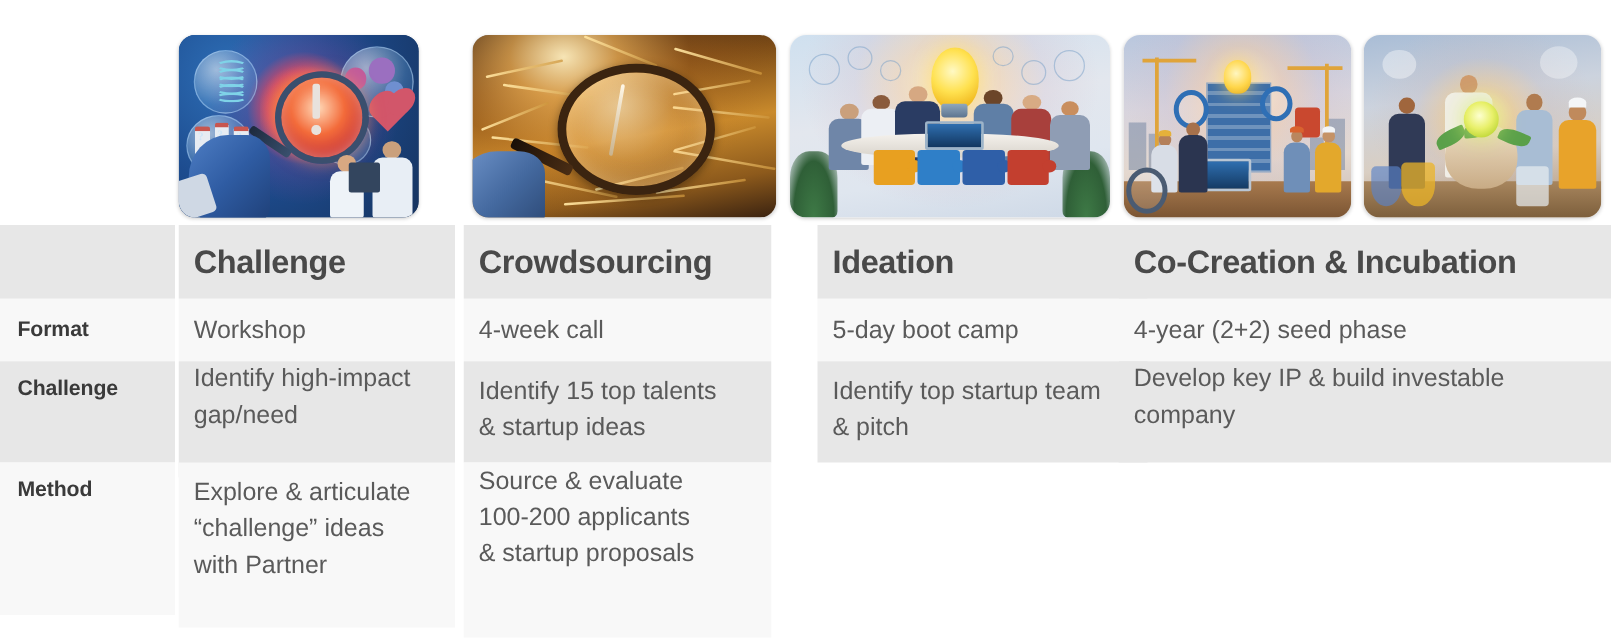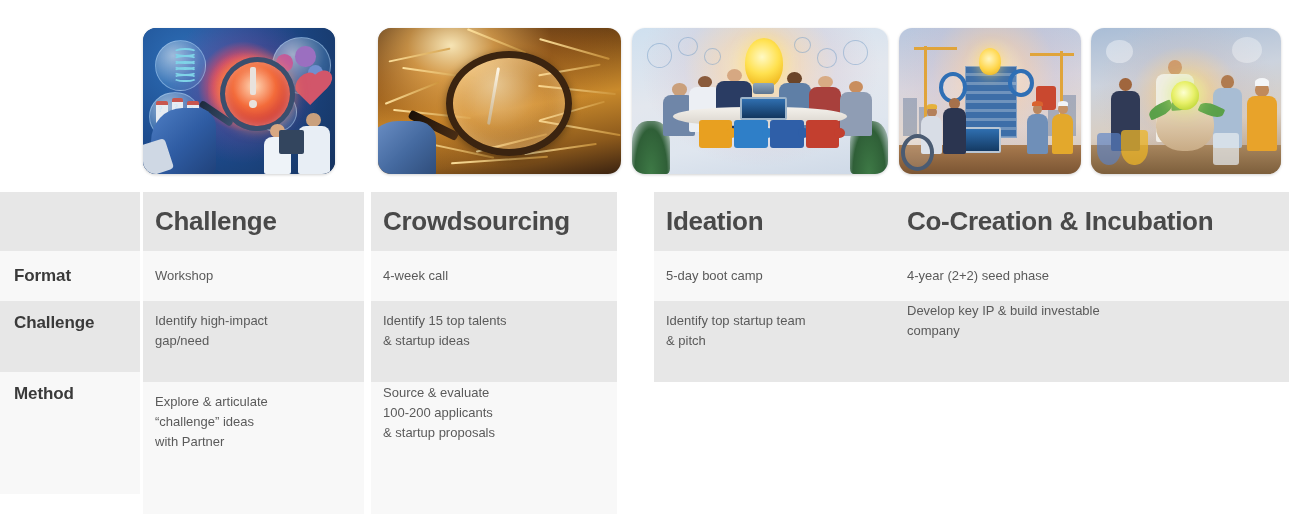--- a/index.html
+++ b/index.html
@@ -257,21 +257,20 @@
   .matrix {
     position: absolute;
     left: 0;
     top: 180px;
     width: 1289px;
     height: 334px;
   }
   .col {
     position: absolute;
     top: 0;
-    margin-top: 12px;
   }
   .cell {
     position: absolute;
     left: 0;
     width: 100%;
     box-sizing: border-box;
   }
   .cell-inner {
     padding: 0 12px;
   }
@@ -286,21 +285,21 @@
     letter-spacing: -0.1px;
   }
   .head-text {
     font-size: 26px;
     font-weight: 700;
     color: #494949;
     letter-spacing: -0.3px;
     line-height: 1.05;
   }
   .body-text {
-    font-size: 13px;
+    font-size: 20px;
     font-weight: 400;
     color: #5a5a5a;
     line-height: 1.45;
     white-space: pre-line;
   }
 </style>
 </head>
 <body>
 
 <div class="image-strip">
@@ -500,33 +499,33 @@
 <div class="matrix">
 
   <div class="col col-label" style="left:0px;width:140px;height:312px;">
     <div class="cell band-dark" style="top:0px;height:59px;"></div>
     <div class="cell band-light" style="top:59px;height:50px;display:flex;align-items:center;">
       <div class="cell-inner"><span class="label-text">Format</span></div>
     </div>
     <div class="cell band-dark" style="top:109px;height:81px;display:flex;align-items:flex-start;padding-top:12px;">
       <div class="cell-inner"><span class="label-text">Challenge</span></div>
     </div>
-    <div class="cell band-light" style="top:180px;height:122px;display:flex;align-items:flex-start;padding-top:12px;">
+    <div class="cell band-light" style="top:190px;height:122px;display:flex;align-items:flex-start;padding-top:12px;">
       <div class="cell-inner"><span class="label-text">Method</span></div>
     </div>
   </div>
 
   <div class="col" style="left:143px;width:221px;height:322px;">
     <div class="cell band-dark" style="top:0px;height:59px;display:flex;align-items:center;">
       <div class="cell-inner"><span class="head-text">Challenge</span></div>
     </div>
     <div class="cell band-light" style="top:59px;height:50px;display:flex;align-items:center;">
       <div class="cell-inner"><span class="body-text">Workshop</span></div>
     </div>
-    <div class="cell band-dark" style="top:109px;height:93px;display:flex;align-items:flex-start;padding-top:10px;">
+    <div class="cell band-dark" style="top:109px;height:93px;display:flex;align-items:flex-start;">
       <div class="cell-inner"><span class="body-text">Identify high-impact
 gap/need</span></div>
     </div>
     <div class="cell band-light" style="top:190px;height:132px;display:flex;align-items:flex-start;padding-top:10px;">
       <div class="cell-inner"><span class="body-text">Explore &amp; articulate
 “challenge” ideas
 with Partner</span></div>
     </div>
   </div>
 

